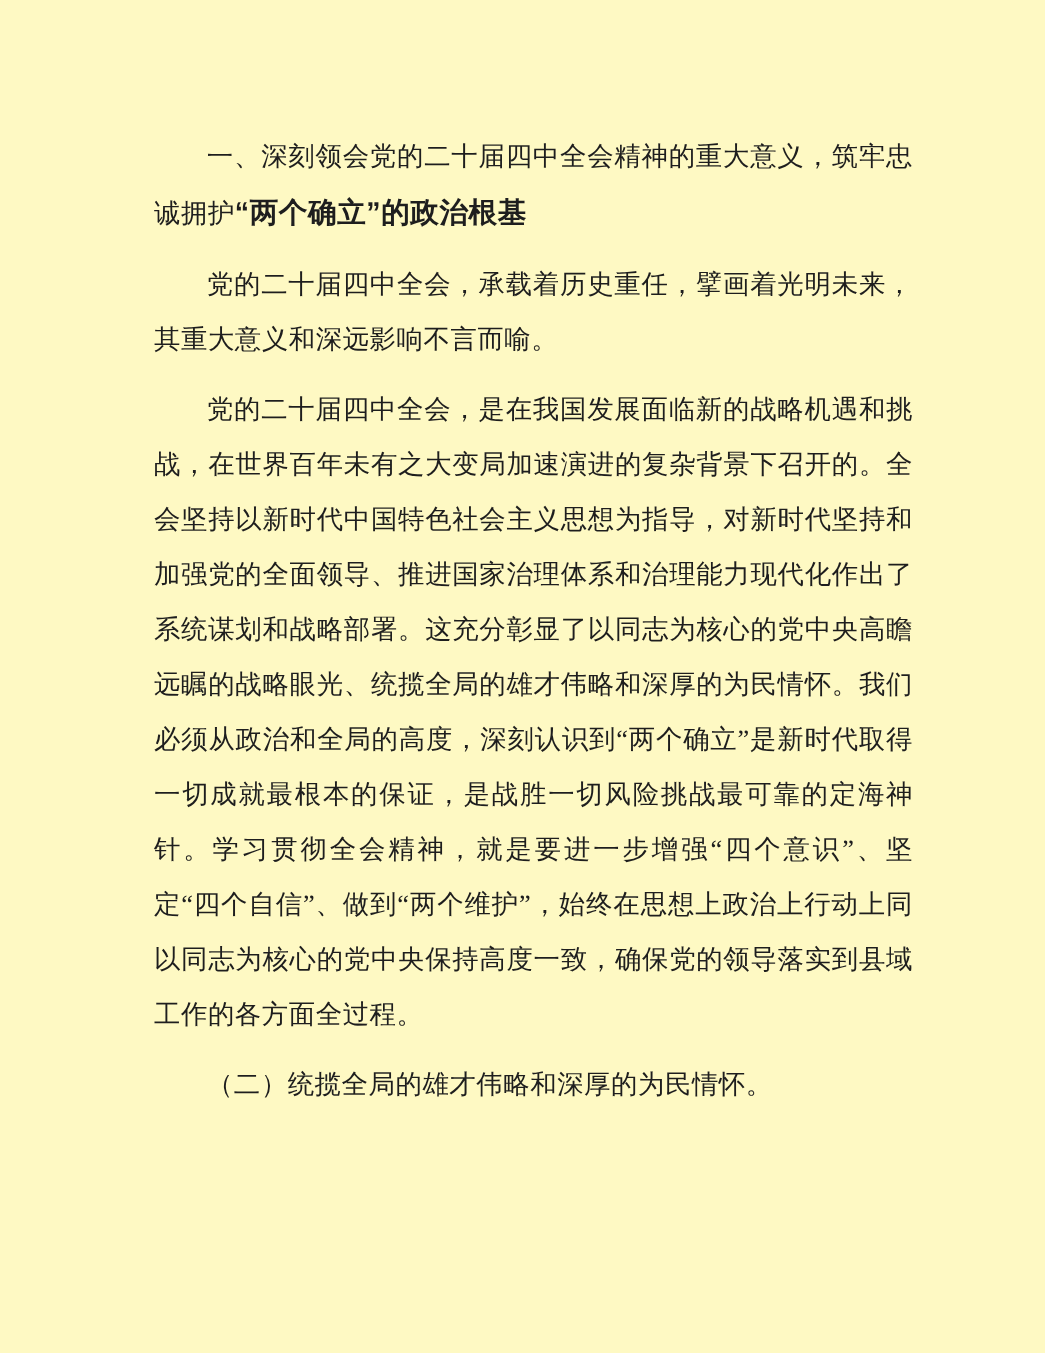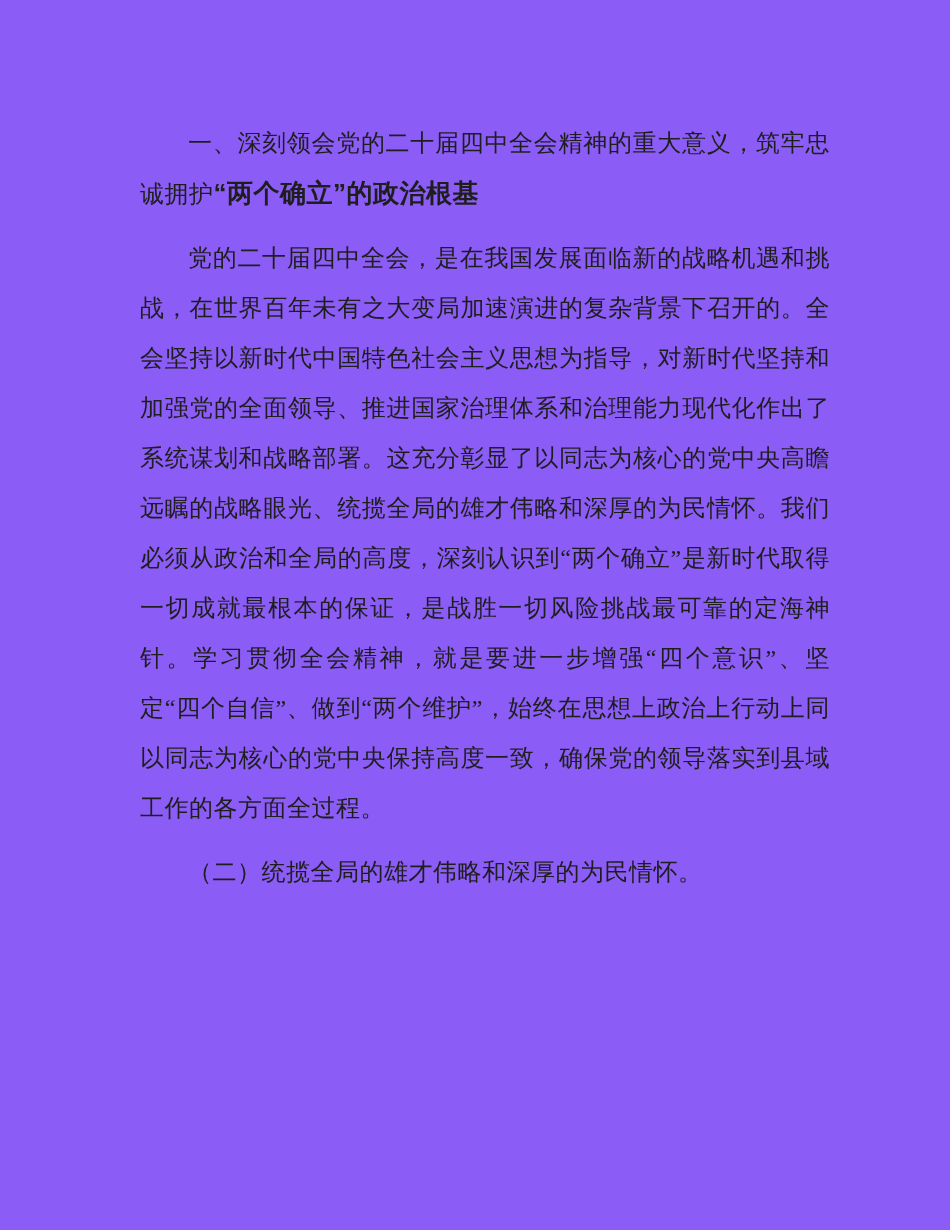--- a/index.html
+++ b/index.html
@@ -4,21 +4,21 @@
 <style>
   html, body {
     margin: 0;
     padding: 0;
     background: #ffffff;
   }
   .page {
     position: relative;
     width: 950px;
     height: 1230px;
-    background: #8b5cf6;
+    background: #fef9c3;
     overflow: hidden;
   }
   .content {
     position: absolute;
     left: 140px;
     top: 118px;
     width: 690px;
     font-family: "Liberation Serif", "DejaVu Serif", serif;
     font-size: 24px;
     line-height: 50px;
@@ -44,20 +44,21 @@
   }
 </style>
 </head>
 <body>
 
 <div class="page">
   <div class="content">
 
     <h1><span class="seg-regular">一、深刻领会党的二十届四中全会精神的重大意义，筑牢忠诚拥护</span><span class="seg-bold">“两个确立”的政治根基</span></h1>
 
+    <p>党的二十届四中全会，承载着历史重任，擘画着光明未来，其重大意义和深远影响不言而喻。</p>
 
 
     <p>党的二十届四中全会，是在我国发展面临新的战略机遇和挑战，在世界百年未有之大变局加速演进的复杂背景下召开的。全会坚持以新时代中国特色社会主义思想为指导，对新时代坚持和加强党的全面领导、推进国家治理体系和治理能力现代化作出了系统谋划和战略部署。这充分彰显了以同志为核心的党中央高瞻远瞩的战略眼光、统揽全局的雄才伟略和深厚的为民情怀。我们必须从政治和全局的高度，深刻认识到“两个确立”是新时代取得一切成就最根本的保证，是战胜一切风险挑战最可靠的定海神针。学习贯彻全会精神，就是要进一步增强“四个意识”、坚定“四个自信”、做到“两个维护”，始终在思想上政治上行动上同以同志为核心的党中央保持高度一致，确保党的领导落实到县域工作的各方面全过程。</p>
 
     <p>（二）统揽全局的雄才伟略和深厚的为民情怀。</p>
 
   </div>
 </div>
 
 </body></html>

